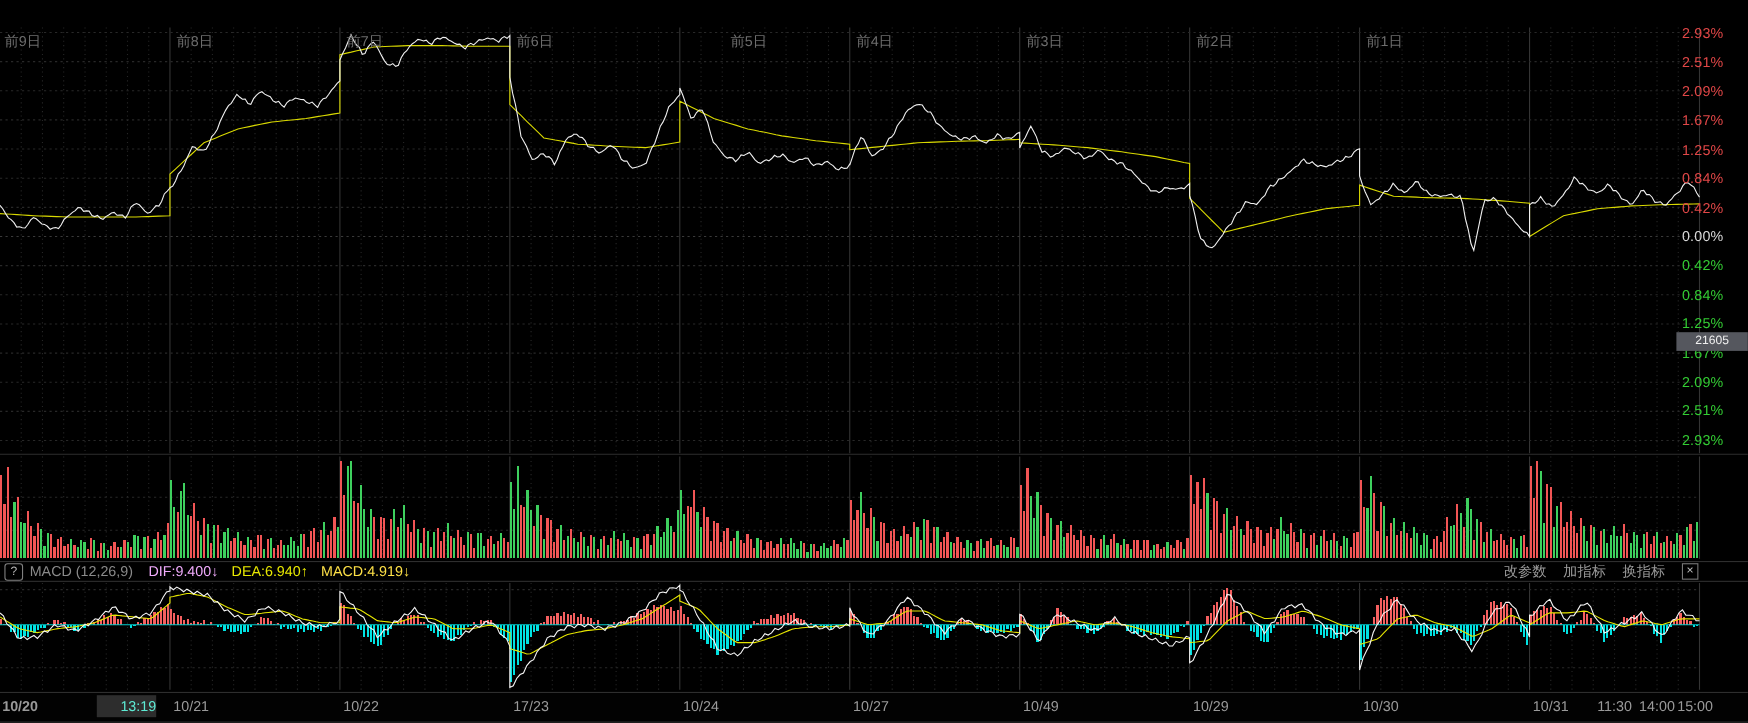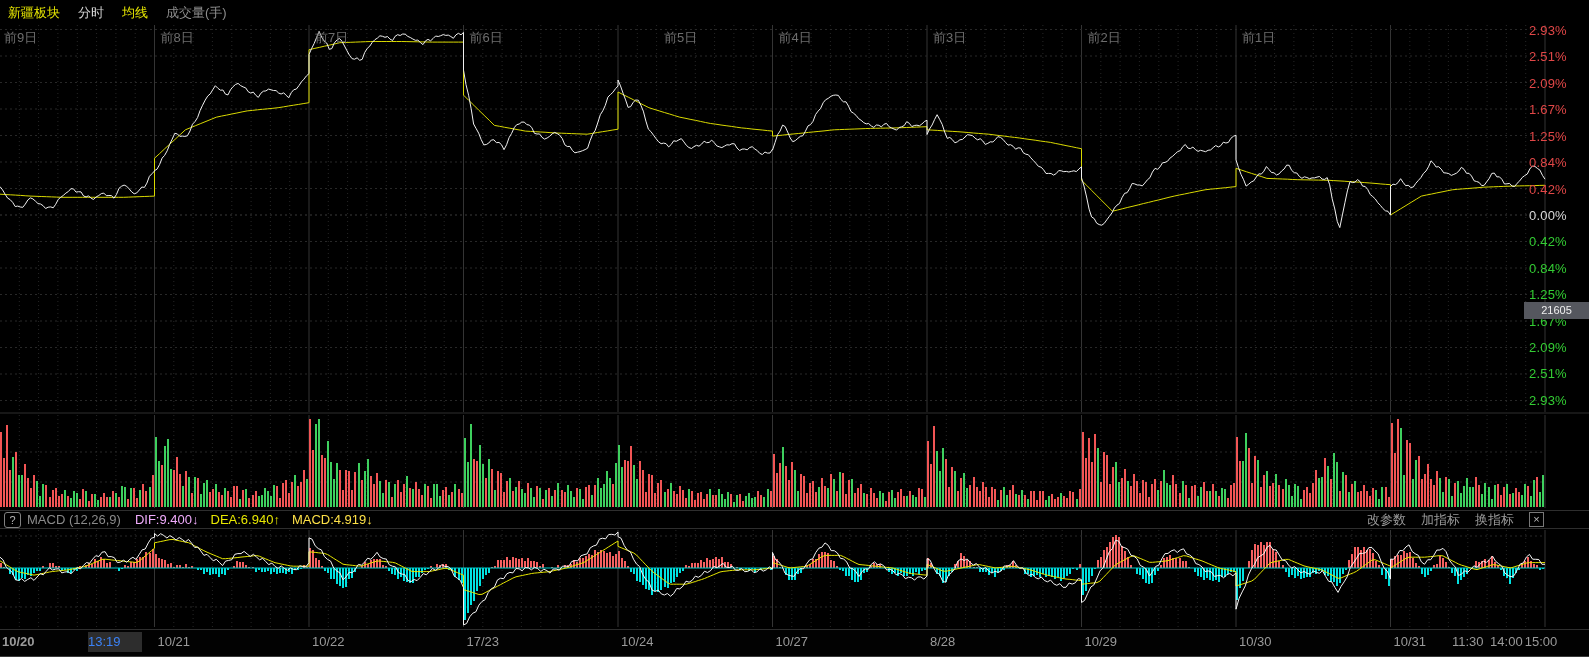--- a/index.html
+++ b/index.html
@@ -25,34 +25,28 @@
   .macdrow .mname{color:#8a8a8a;margin-right:14px}
   .macdrow .dif{color:#f0abfc;margin-right:12px}
   .macdrow .dea{color:#e8e800;margin-right:12px}
   .macdrow .mval{color:#fde047}
   .macdrow .rgrp{margin-left:auto;display:flex;align-items:center;gap:15px;padding-right:45px}
   .macdrow .rbtn{color:#9a9a9a;cursor:pointer}
   .macdrow .xbox{width:13px;height:13px;border:1px solid #777;color:#bbb;font-size:11px;line-height:12px;text-align:center;cursor:pointer}
   .taxis{position:absolute;left:0;top:629px;width:100%;height:26px;border-top:1px solid #2e2e2e;background:#020202}
   .tlab{position:absolute;top:4px;color:#9a9a9a;font-size:13px;white-space:nowrap}
   .tlab.ctr{transform:translateX(-50%)}
-  .tbadge{position:absolute;left:88px;top:2px;width:54px;height:20px;background:#2d2d2d;color:#3b82f6;
-          text-align:left;line-height:20px;font-size:13px}
+  .tbadge{position:absolute;left:88px;top:2px;width:54px;height:20px;background:#2d2d2d;color:#5eead4;
+          text-align:right;line-height:20px;font-size:13px}
 </style>
 </head>
 <body>
 
 <div class="app">
 
-  <div class="hdr">
-    <span class="title">新疆板块</span>
-    <span class="tab">分时</span>
-    <span class="tab on">均线</span>
-    <span class="tab dim">成交量(手)</span>
-  </div>
 
   <svg id="chart-svg" width="1589" height="657">
     <g id="g-grid">
         <line x1="154.5" y1="25" x2="154.5" y2="412" stroke="#343434" stroke-width="1"></line>
         <line x1="154.5" y1="415" x2="154.5" y2="508" stroke="#343434" stroke-width="1"></line>
         <line x1="154.5" y1="530" x2="154.5" y2="627" stroke="#343434" stroke-width="1"></line>
         <line x1="309.0" y1="25" x2="309.0" y2="412" stroke="#343434" stroke-width="1"></line>
         <line x1="309.0" y1="415" x2="309.0" y2="508" stroke="#343434" stroke-width="1"></line>
         <line x1="309.0" y1="530" x2="309.0" y2="627" stroke="#343434" stroke-width="1"></line>
         <line x1="463.5" y1="25" x2="463.5" y2="412" stroke="#343434" stroke-width="1"></line>
@@ -1359,21 +1353,21 @@
   </div>
 
   <div class="taxis" id="time-axis">
     <div class="tbadge">13:19</div>
   <div class="tlab" style="left: 2px; font-weight: bold;">10/20</div>
       <div class="tlab" style="left: 157.5px;">10/21</div>
       <div class="tlab" style="left: 312px;">10/22</div>
       <div class="tlab" style="left: 466.5px;">17/23</div>
       <div class="tlab" style="left: 621px;">10/24</div>
       <div class="tlab" style="left: 775.5px;">10/27</div>
-      <div class="tlab" style="left: 930px;">8/28</div>
+      <div class="tlab" style="left: 930px;">10/49</div>
       <div class="tlab" style="left: 1084.5px;">10/29</div>
       <div class="tlab" style="left: 1239px;">10/30</div>
       <div class="tlab" style="left: 1393.5px;">10/31</div>
       <div class="tlab ctr" style="left: 1467.75px;">11:30</div>
       <div class="tlab ctr" style="left: 1506.38px;">14:00</div>
       <div class="tlab ctr" style="left: 1541px;">15:00</div>
     </div>
 
 </div>
 

